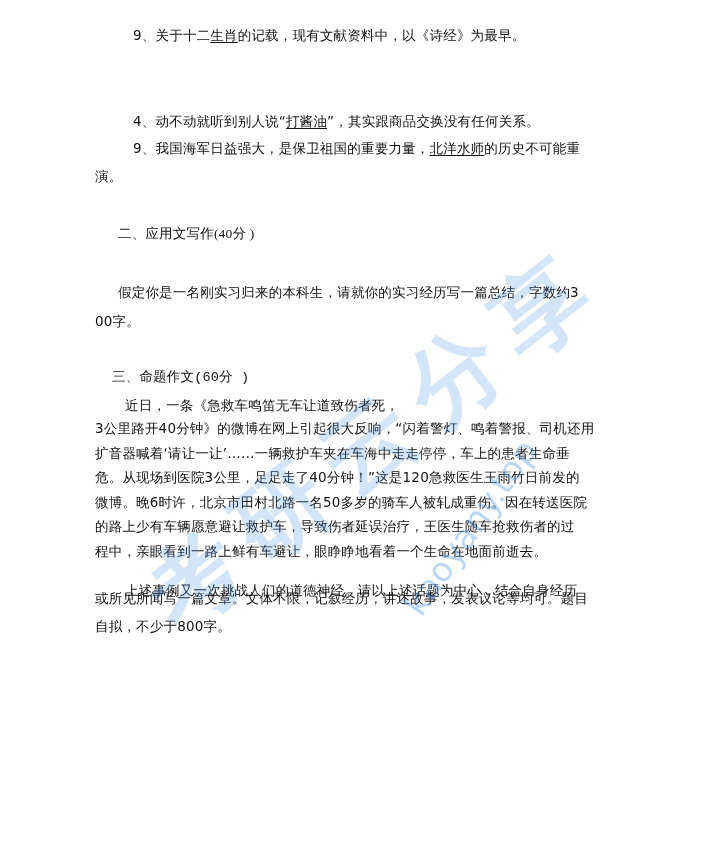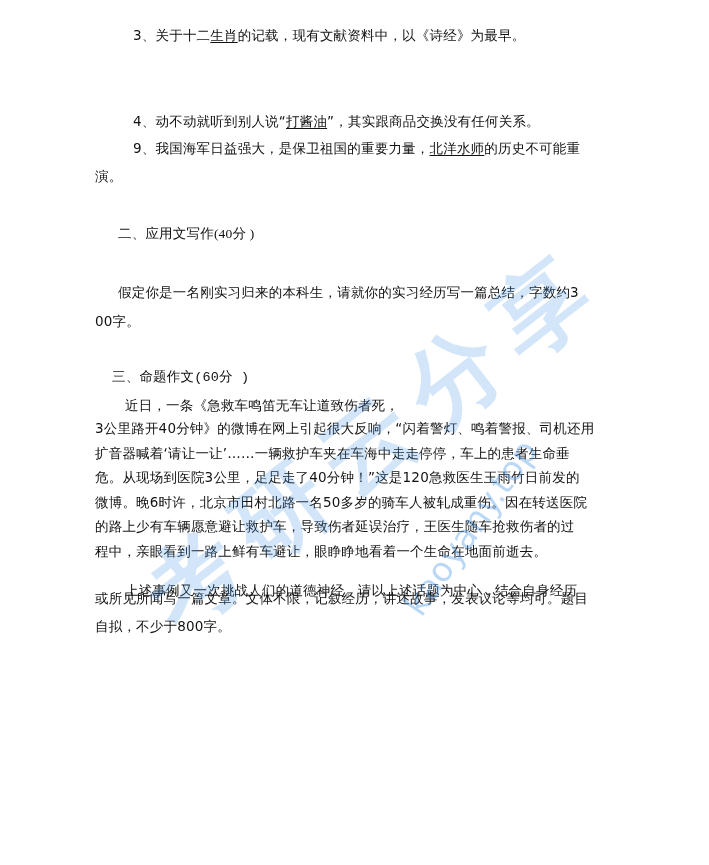--- a/index.html
+++ b/index.html
@@ -15,21 +15,21 @@
            left: 120px; top: 560px; letter-spacing: 18px; }
   .wm-url { font-size: 34px; transform: rotate(-55deg); transform-origin: left top;
             left: 395px; top: 600px; opacity: 0.35; font-family: "DejaVu Sans", sans-serif; }
 </style>
 </head>
 <body>
 
 <div class="page">
 
   <div class="line" style="left:133px; top:25px;">
-    <span>3、关于十二</span><span class="u">生肖</span><span>的记载，现有文献资料中，以《诗经》为最早。</span>
+    <span>9、关于十二</span><span class="u">生肖</span><span>的记载，现有文献资料中，以《诗经》为最早。</span>
   </div>
   <div class="line" style="left:133px; top:111px;text-align:center;">
     <span>4、动不动就听到别人说“</span><span class="u">打酱油</span><span>”，其实跟商品交换没有任何关系。</span>
   </div>
   <div class="line" style="left:133px; top:138px;">
     <span>9、我国海军日益强大，是保卫祖国的重要力量，</span><span class="u">北洋水师</span><span>的历史不可能重</span>
   </div>
   <div class="line" style="left:95px; top:166px;">演。</div>
 
   <div class="line heading" style="left:118px; top:224px;font-family:Liberation Serif, serif;">二、应用文写作(40分 )</div>

